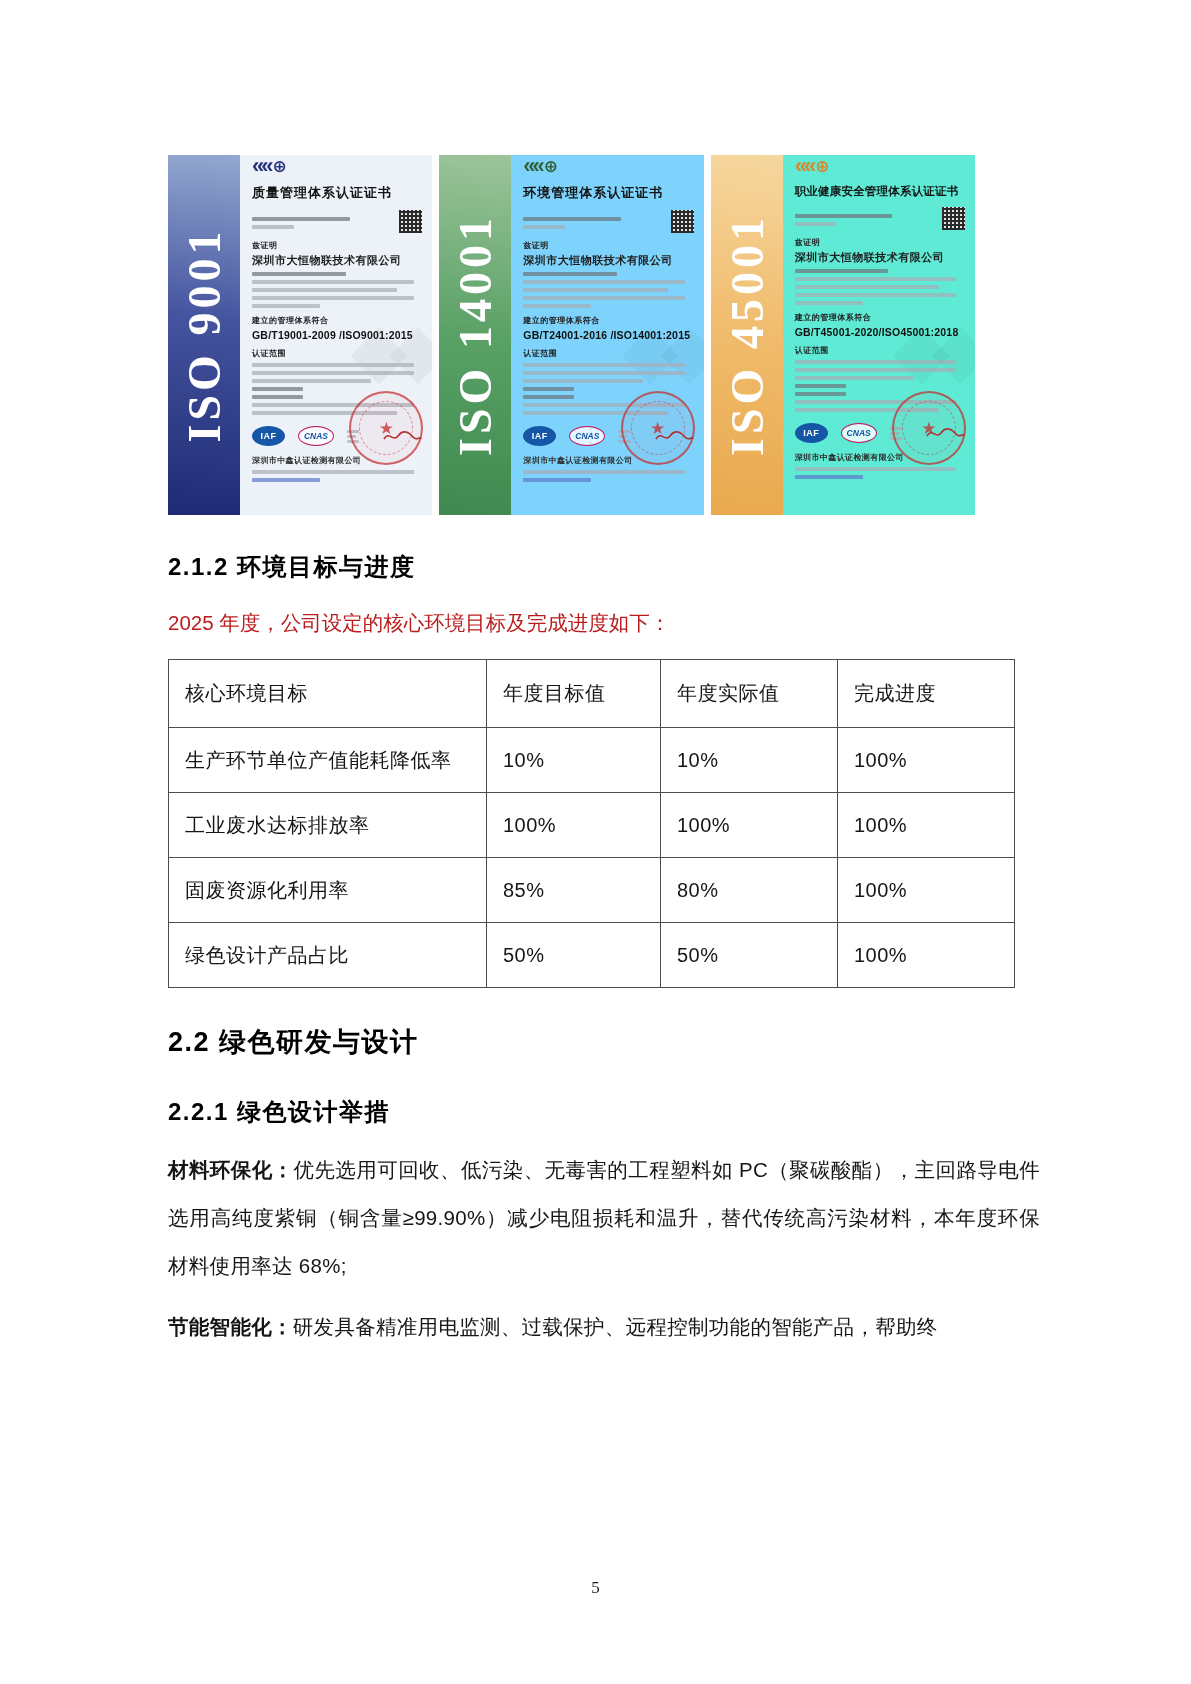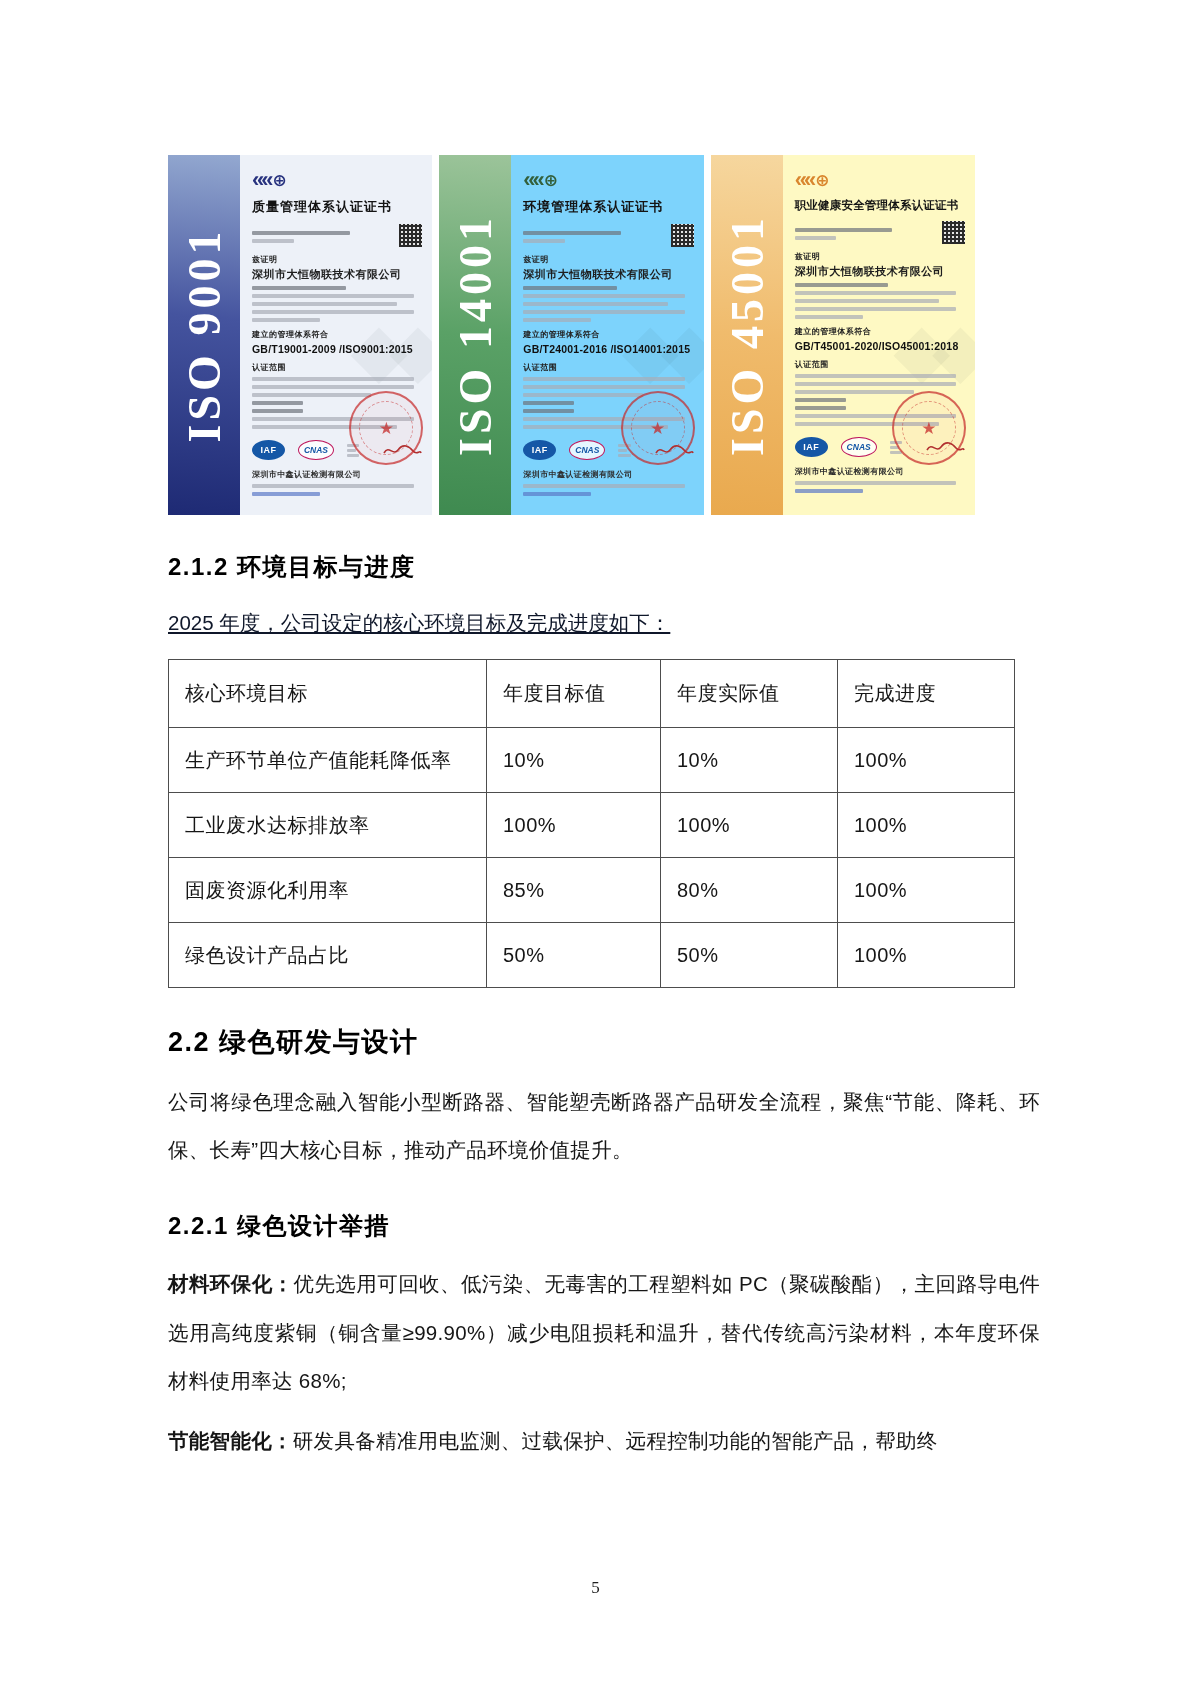--- a/index.html
+++ b/index.html
@@ -12,24 +12,24 @@
                display:flex; gap:7px; }
   .cert { flex:1; display:flex; position:relative; overflow:hidden; }
   .band { width:72px; flex-shrink:0; position:relative; }
   .iso-text { position:absolute; left:50%; top:50%;
               transform:translate(-50%,-50%) rotate(-90deg);
               white-space:nowrap; font-family:"Liberation Serif",serif;
               font-weight:bold; font-size:46px; color:#fff; letter-spacing:4px; }
   .c1 .band { background:linear-gradient(185deg,#93a8d0 0%,#45549f 45%,#1e2a74 100%); }
   .c2 .band { background:linear-gradient(185deg,#9cc49a 0%,#5aa166 50%,#3f8a50 100%); }
   .c3 .band { background:linear-gradient(185deg,#f6d79f 0%,#f0bb6c 50%,#e9a94e 100%); }
-  .cert-main { flex:1; position:relative; padding:14px 10px 8px 12px; }
+  .cert-main { flex:1; position:relative; padding:0 10px 8px 12px; }
   .c1 .cert-main { background:#edf1f8; }
   .c2 .cert-main { background:#7dd3fc; }
-  .c3 .cert-main { background:#fef9c3; }
+  .c3 .cert-main { background:#5eead4; }
 
   .wm { position:absolute; right:4px; top:42%; font-size:74px; letter-spacing:-18px;
         color:rgba(40,60,60,0.05); pointer-events:none; }
   .wm::before { content:"◆◆"; }
 
   .cqc { display:flex; align-items:center; height:22px; font-weight:bold; margin-bottom:7px; }
   .cqc .chev::before { content:"««"; font-size:22px; letter-spacing:-3px; }
   .cqc .globe::before { content:"⊕"; font-size:17px; margin-left:2px; }
   .c1 .cqc { color:#28337f; } .c2 .cqc { color:#33603c; } .c3 .cqc { color:#d9862e; }
 
@@ -68,21 +68,21 @@
                   border:1.5px dashed rgba(198,42,42,.5); border-radius:50%; }
   .seal::after { content:"★"; position:absolute; left:50%; top:50%;
                  transform:translate(-50%,-50%); color:rgba(198,42,42,.75); font-size:17px; }
 
   .issuer { font-size:8px; font-weight:bold; color:#2e2e2e; margin-top:7px; letter-spacing:.4px; }
 
   
   .doc { position:absolute; left:168px; top:515px; width:872px; }
   .h-sub { font-size:24px; font-weight:bold; color:#000; letter-spacing:1.5px; margin-top:36px; }
   .h-main { font-size:27px; font-weight:bold; color:#000; letter-spacing:1.5px; margin-top:36px; }
-  .intro { margin-top:26px; font-size:20.5px; color:#0f172a;text-decoration:underline; }
+  .intro { margin-top:26px; font-size:20.5px; color:#b91c1c; }
 
   table.targets { margin-top:22px; width:846px; border-collapse:collapse; table-layout:fixed; }
   table.targets td { border:1px solid #4d4d4d; height:65px; vertical-align:middle;
                      padding-left:16px; font-size:20px; color:#161616; letter-spacing:.5px; }
   table.targets tr.head td { height:68px; }
   col.c-goal{width:318px} col.c-target{width:174px} col.c-actual{width:177px} col.c-prog{width:177px}
 
   .body-p { margin-top:18px; font-size:20.5px; line-height:2.35; text-align:justify;
             color:#161616; letter-spacing:.3px; }
   .body-p.tight { margin-top:12px; }
@@ -301,21 +301,20 @@
         <tr>
           <td>绿色设计产品占比</td>
           <td>50%</td>
           <td>50%</td>
           <td>100%</td>
         </tr>
       </tbody>
     </table>
 
     <h2 class="h-main">2.2 绿色研发与设计</h2>
-    <p class="body-p">公司将绿色理念融入智能小型断路器、智能塑壳断路器产品研发全流程，聚焦“节能、降耗、环保、长寿”四大核心目标，推动产品环境价值提升。</p>
 
     <h3 class="h-sub">2.2.1 绿色设计举措</h3>
     <p class="body-p"><span class="lead">材料环保化：</span><span>优先选用可回收、低污染、无毒害的工程塑料如 PC（聚碳酸酯），主回路导电件选用高纯度紫铜（铜含量≥99.90%）减少电阻损耗和温升，替代传统高污染材料，本年度环保材料使用率达 68%;</span></p>
     <p class="body-p tight"><span class="lead">节能智能化：</span><span>研发具备精准用电监测、过载保护、远程控制功能的智能产品，帮助终</span></p>
   </div>
 
   <div class="pagenum">5</div>
 </div>
 
 </body></html>

